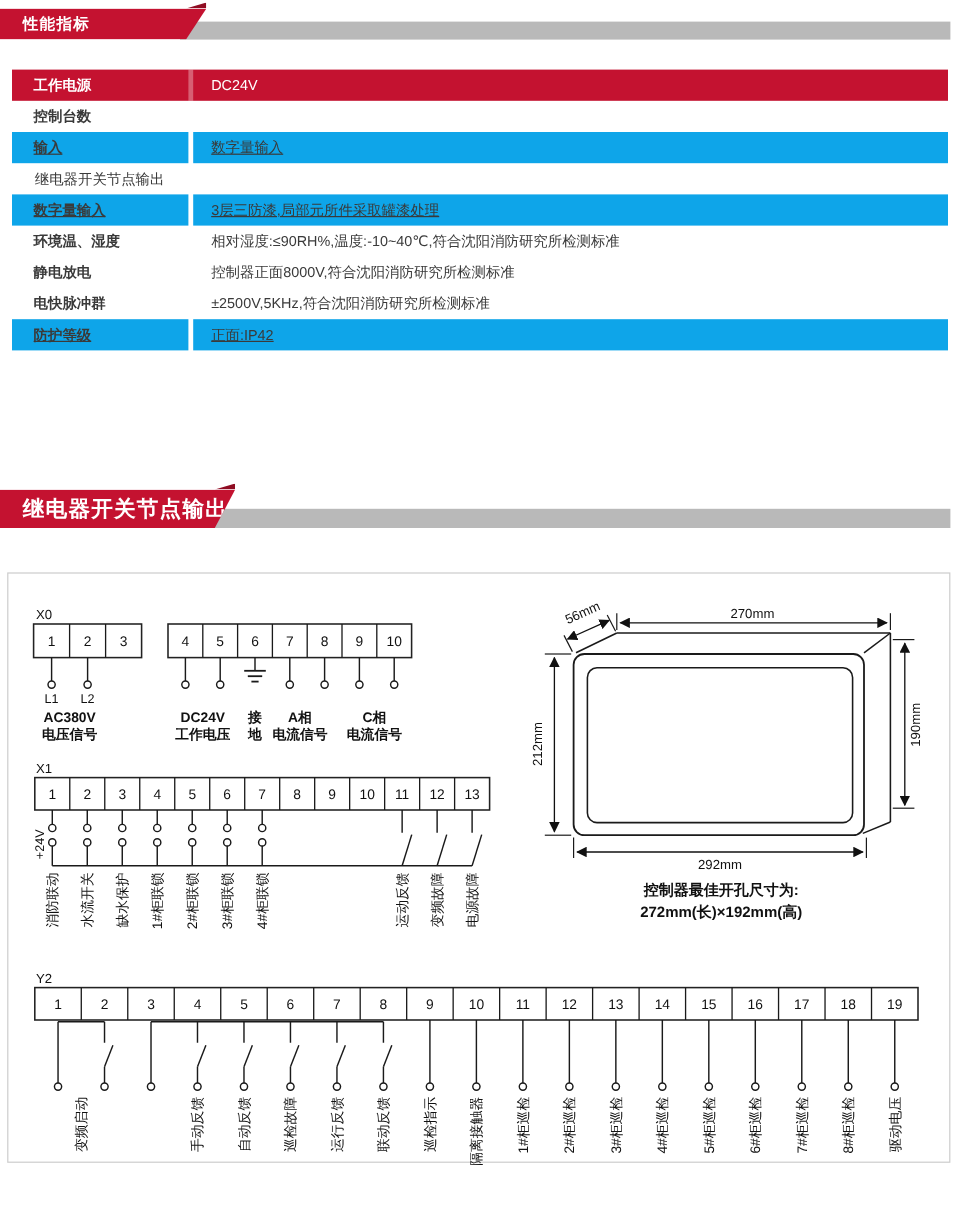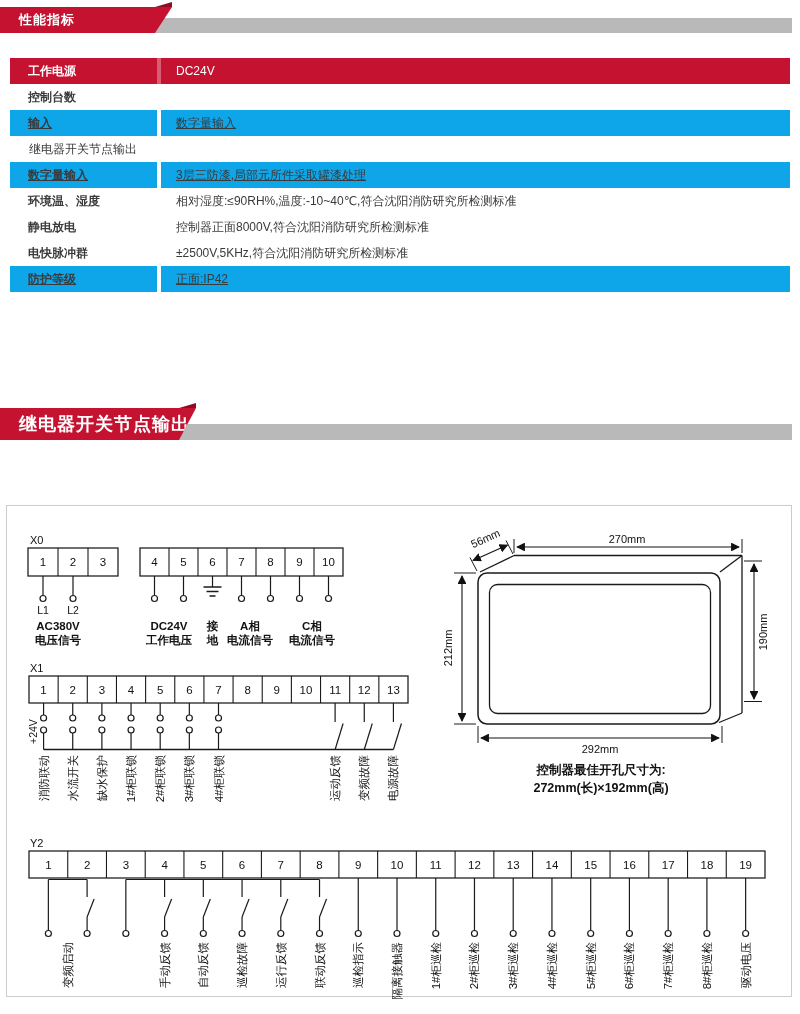--- a/index.html
+++ b/index.html
@@ -30,21 +30,21 @@
   .spec-table{position:absolute;left:10px;top:58px;width:780px;font-size:12px;color:#3a3a3a;z-index:2;}
   .srow{display:flex;height:26px;line-height:26px;}
   .srow .c1{width:147px;padding-left:18px;box-sizing:border-box;font-weight:600;white-space:nowrap;}
   .srow .gap{width:4px;}
   .srow .c2{flex:1;padding-left:15px;box-sizing:border-box;white-space:nowrap;}
   .srow.head{background:#c41230;color:#fff;}
   .srow.head .gap{background:rgba(255,255,255,.32);}
   .srow.shade .c1,.srow.shade .c2{background:#0ea5e9;text-decoration:underline;}
 
   
-  .diagram-box{position:absolute;left:6px;top:505px;width:786px;height:492px;
+  .diagram-box{position:absolute;left:6px;top:477px;width:786px;height:492px;
     border:1px solid #cccccc;box-sizing:border-box;z-index:1;}
   #diagram-svg{position:absolute;left:-1px;top:-1px;overflow:visible;}
 </style>
 </head>
 <body>
 
 <div class="page">
 
   <div class="gray-bar bar1"></div>
   <div class="banner banner1">

